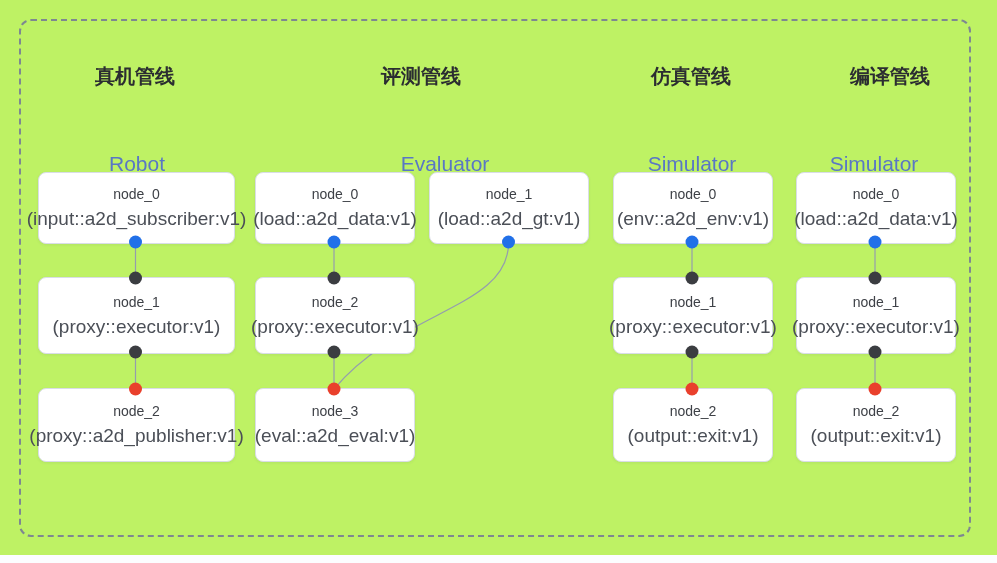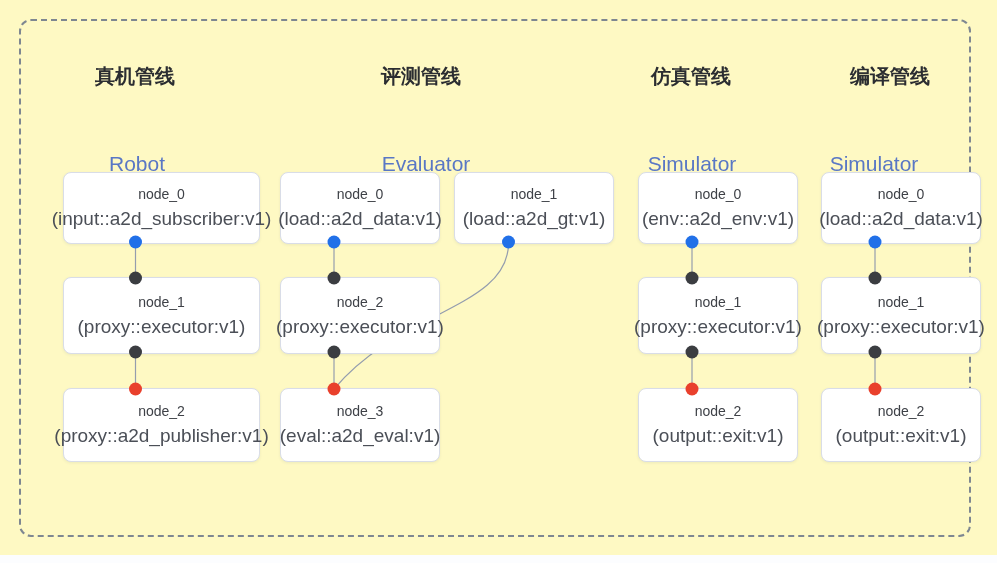--- a/index.html
+++ b/index.html
@@ -1,18 +1,18 @@
 <!DOCTYPE html>
 <html><head>
 <meta charset="utf-8">
 <style>
   html,body { margin:0; padding:0; background:#ffffff; }
   .canvas {
     position:relative; width:997px; height:563px;
-    background:#fef9c3; overflow:hidden;
+    background:#bef264; overflow:hidden;
     font-family:"Liberation Sans", sans-serif;
   }
   .frame {
     position:absolute; left:19px; top:19px; width:948px; height:514px;
     border:2px dashed #7e8791; border-radius:12px; z-index:0;
   }
   .edges, .ports {
     position:absolute; left:0; top:0; width:997px; height:563px;
     pointer-events:none;
   }
@@ -25,21 +25,20 @@
   .title-en {
     position:absolute; top:124px; transform:translateX(-50%);
     font-size:21px; color:#5977c5; white-space:nowrap; z-index:2;margin-top:28px;
   }
   .node {
     position:absolute; background:#ffffff;
     border:1px solid #d9dde7; border-radius:8px;
     display:flex; flex-direction:column; align-items:center; justify-content:center;
     gap:6px; z-index:2;
     box-shadow:0 1px 3px rgba(40,60,100,0.08);
-    margin-left:25px;
   }
   .nname { font-size:14px; color:#3e4147; }
   .ntype { font-size:19px; color:#4b4f57; white-space:nowrap; }
   .bottom-strip {
     position:absolute; left:0; bottom:0; width:997px; height:8px;
     background:#fcfdff; z-index:4;
   }
 </style>
 </head>
 <body>
@@ -56,21 +55,21 @@
     <path d="M 508.5 243 C 508.5 308, 400 310, 334 389" fill="none" stroke-width="1.2" stroke="#949dae"></path>
     <line x1="692" y1="242" x2="692" y2="278" stroke-width="1.2" stroke="#949dae"></line>
     <line x1="692" y1="352" x2="692" y2="389" stroke-width="1.2" stroke="#949dae"></line>
     <line x1="875" y1="242" x2="875" y2="278" stroke-width="1.2" stroke="#949dae"></line>
     <line x1="875" y1="352" x2="875" y2="389" stroke-width="1.2" stroke="#949dae"></line>
   </svg>
 
   <div class="title-zh" style="left:135px;">真机管线</div>
   <div class="title-en" style="left:137px;">Robot</div>
   <div class="title-zh" style="left:421px;font-family:Liberation Serif, serif;">评测管线</div>
-  <div class="title-en" style="left:426px;">Evaluator</div>
+  <div class="title-en" style="left:445px;">Evaluator</div>
   <div class="title-zh" style="left:691px;">仿真管线</div>
   <div class="title-en" style="left:692px;">Simulator</div>
   <div class="title-zh" style="left:890px;">编译管线</div>
   <div class="title-en" style="left:874px;">Simulator</div>
 
   <div class="node" style="left:38px; top:172px; width:195px; height:70px;">
     <div class="nname">node_0</div>
     <div class="ntype">(input::a2d_subscriber:v1)</div>
   </div>
   <div class="node" style="left:38px; top:277px; width:195px; height:75px;">

